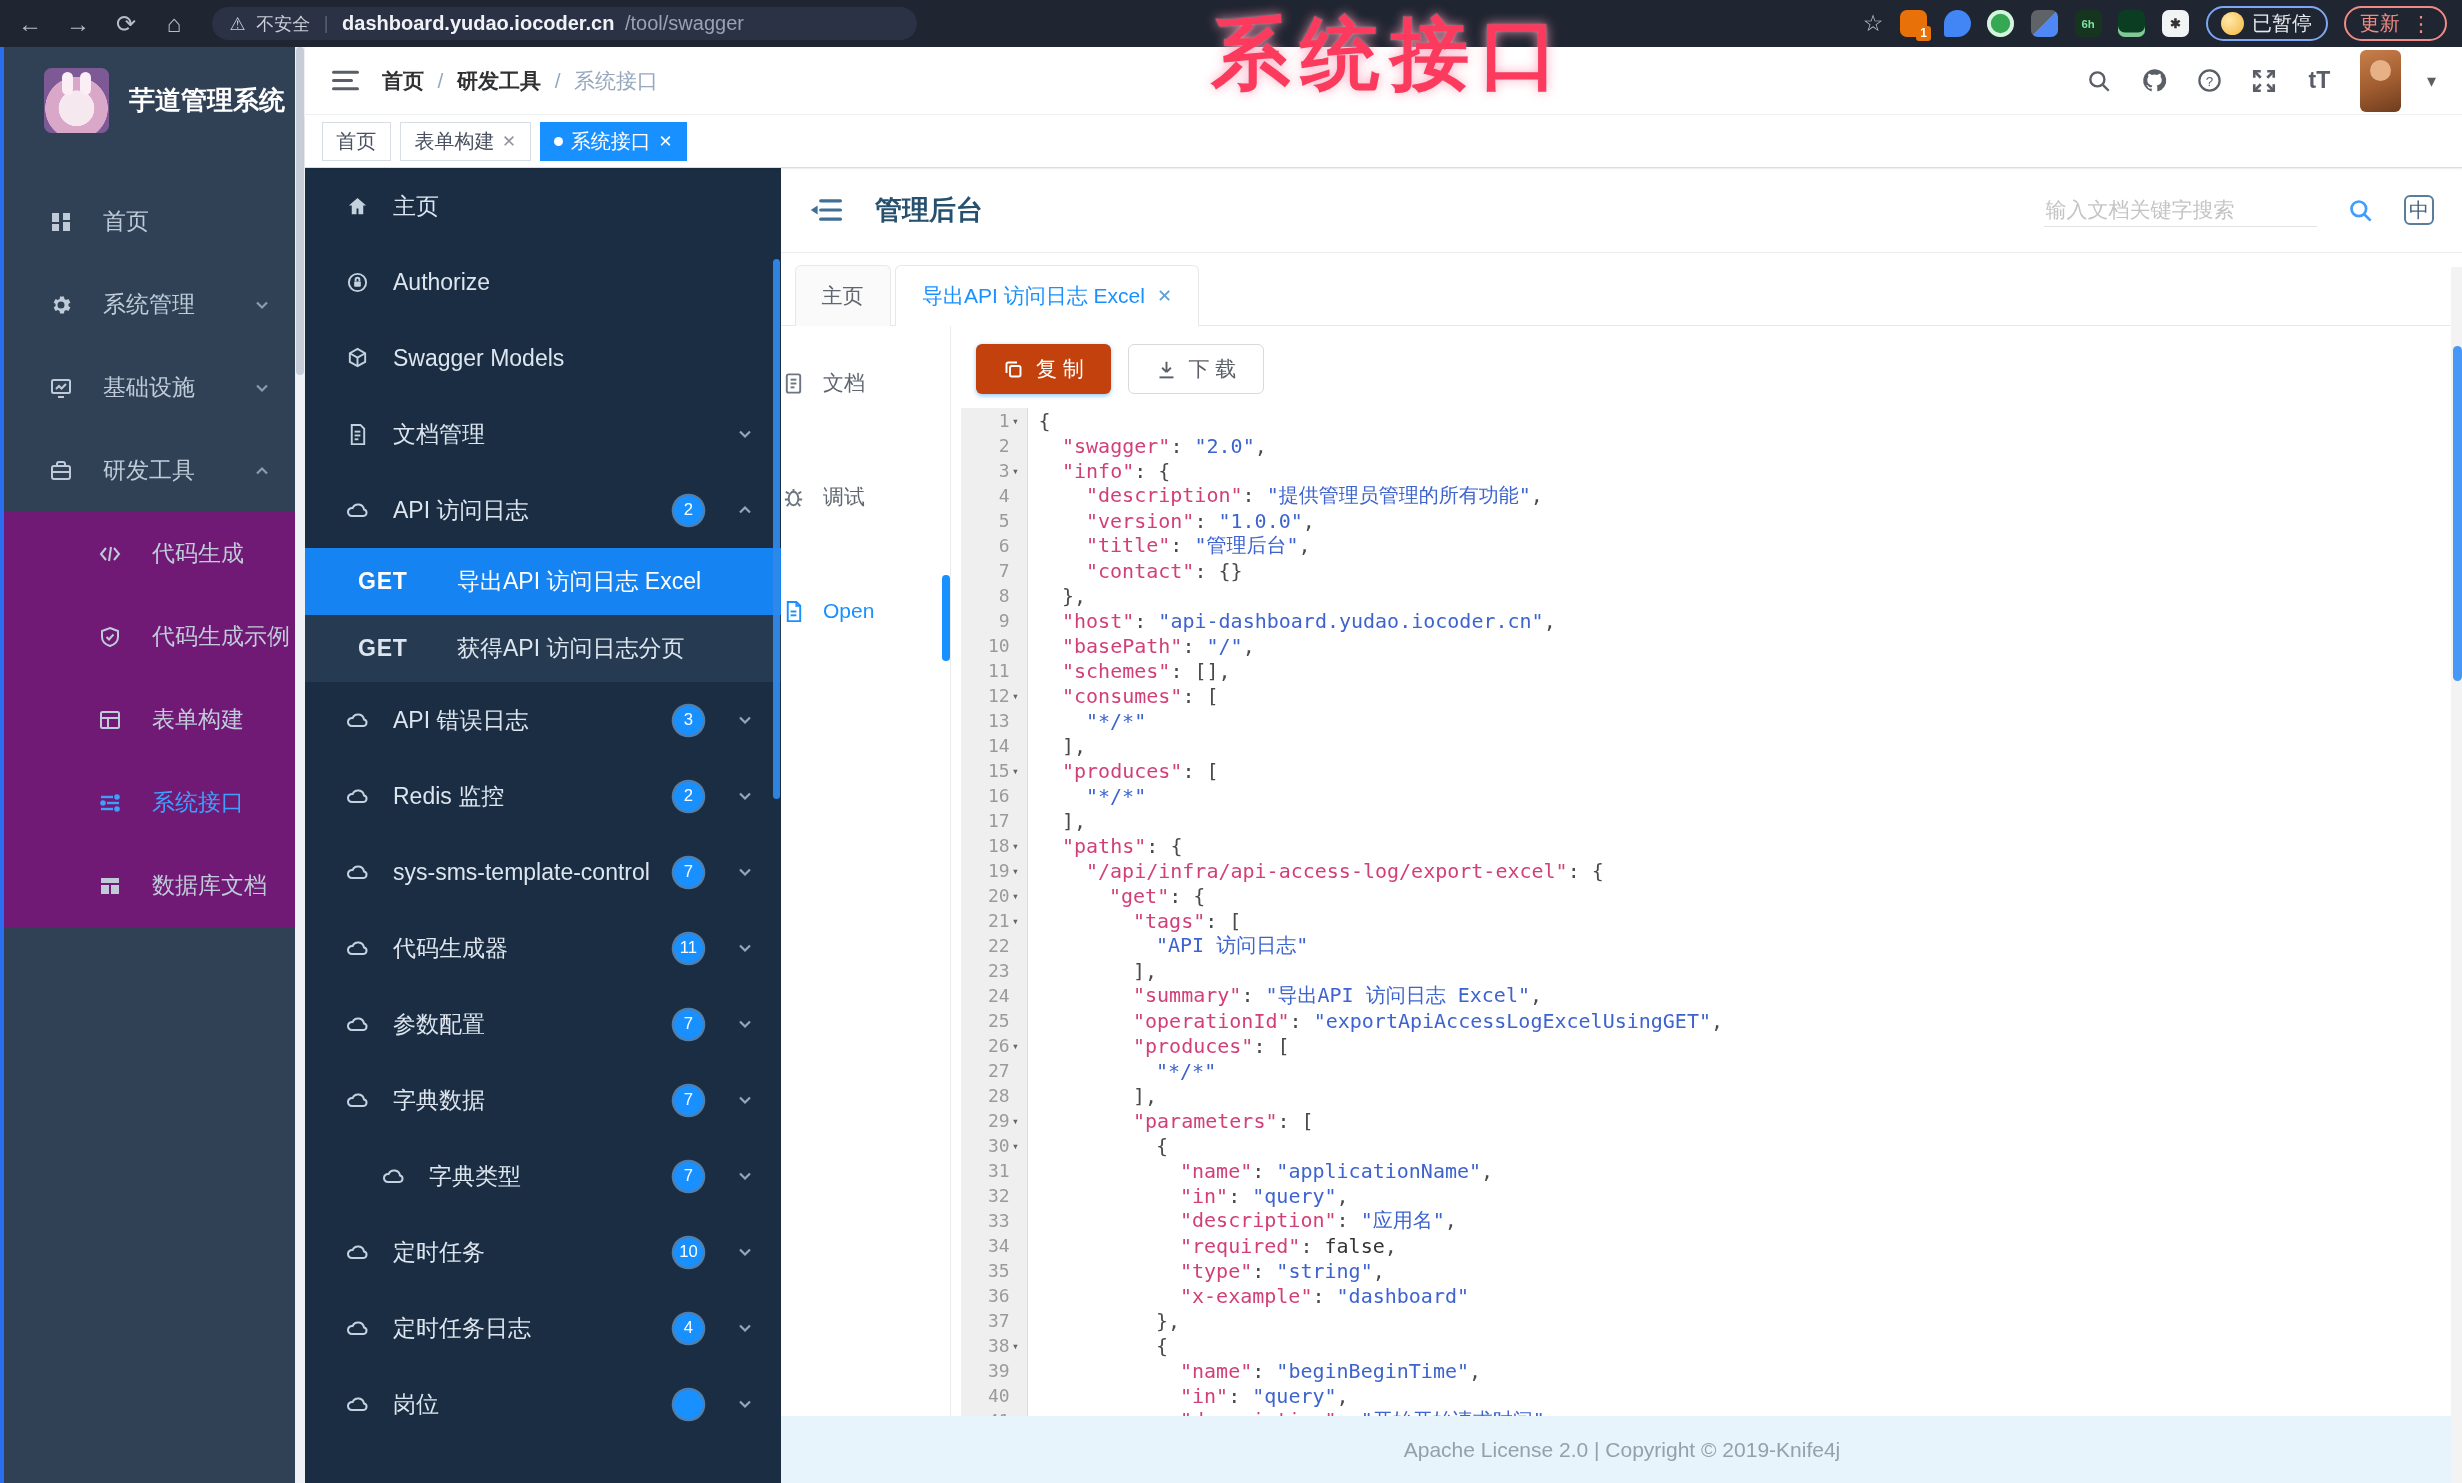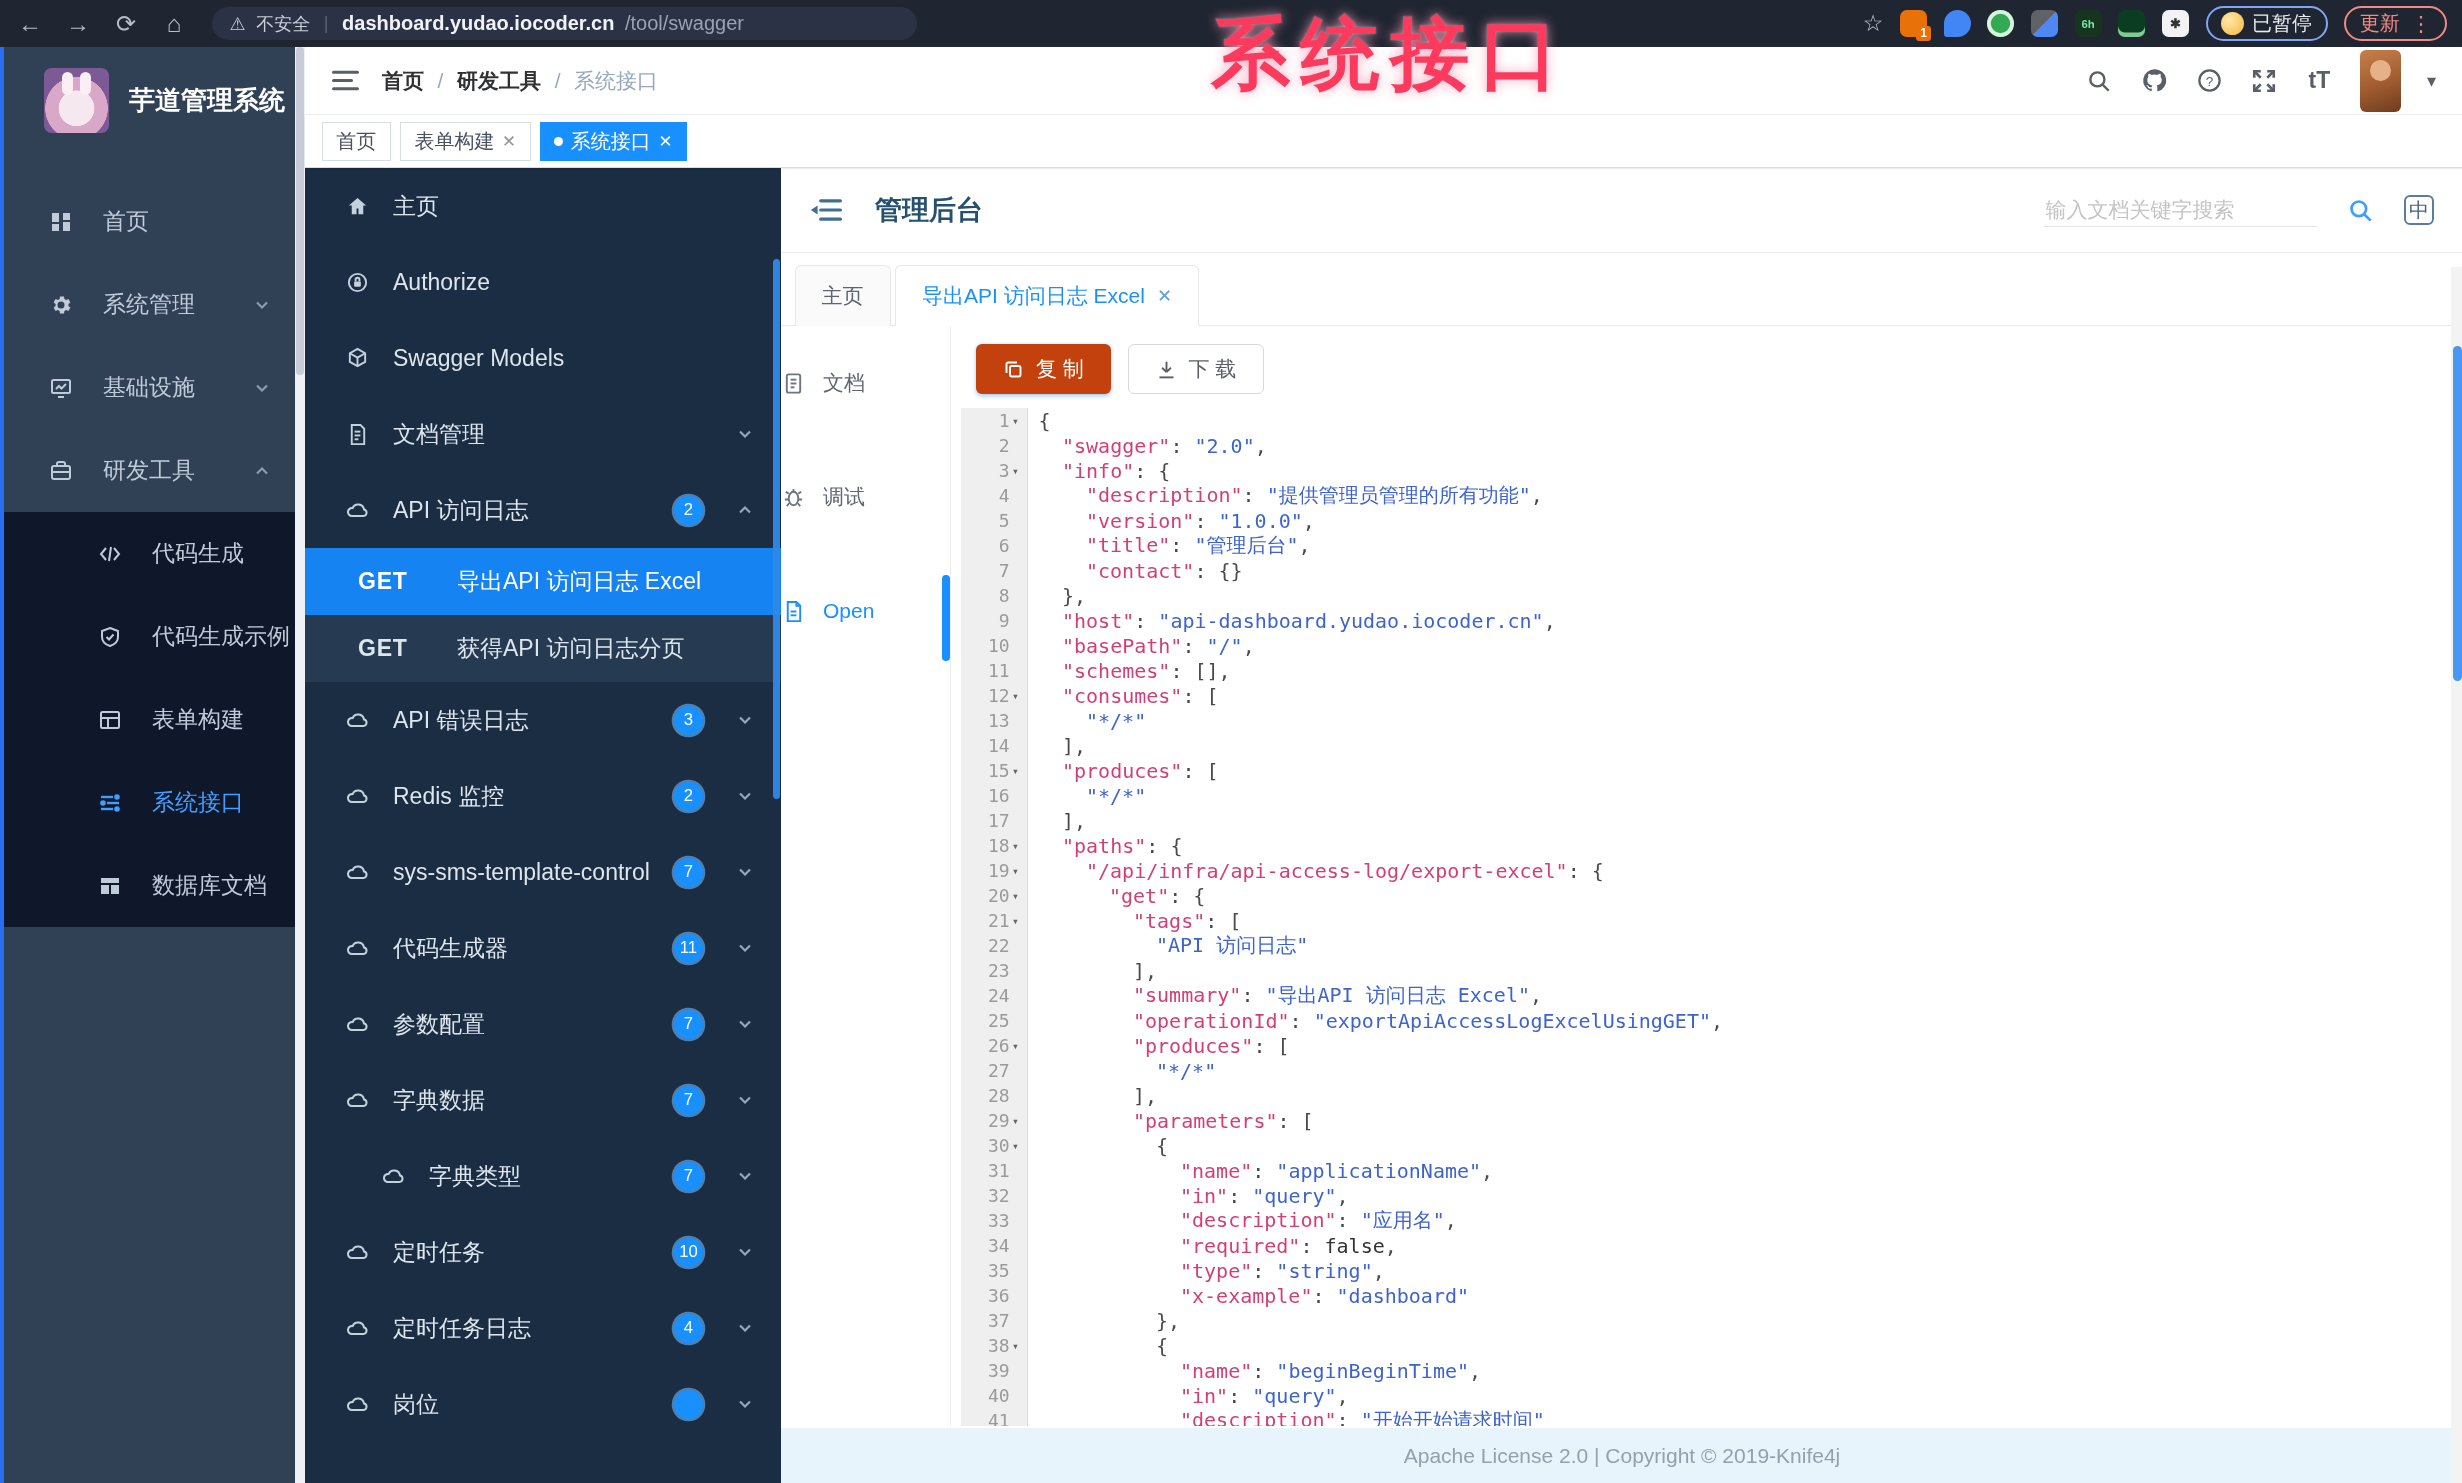--- a/index.html
+++ b/index.html
@@ -39,21 +39,21 @@
   .logo-row{display:flex;align-items:center;gap:20px;height:106px;padding-left:44px}
   .logo{width:65px;height:65px;border-radius:7.6px;background:radial-gradient(circle at 50% 62%,#f6e8ef 0 34%,#d9a7c7 35% 60%,#7d5a96 61% 100%);position:relative;overflow:hidden}
   .logo::before,.logo::after{content:"";position:absolute;top:4.5px;width:10.6px;height:23px;border-radius:6px;background:#fbeef5}
   .logo::before{left:18px}.logo::after{left:36px}
   .app-title{font-size:26px;font-weight:bold;color:#fff}
   .menu{margin-top:27px}
   .m-item{height:83px;display:flex;align-items:center;padding:0 33px 0 47px;gap:29px;font-size:23px;color:#bfcbd9;cursor:pointer}
   .m-item .mi{width:27px;color:#bfcbd9;font-size:24px;display:flex;justify-content:center}
   .m-item .lbl{flex:1}
   .m-item .chev{color:#8e9bab}
-  .submenu{background:#0f172a}
+  .submenu{background:#701a75}
   .s-item{height:83px;display:flex;align-items:center;padding-left:97px;gap:29px;font-size:23px;color:#bfcbd9;cursor:pointer}
   .s-item .mi{width:26px;display:flex;justify-content:center}
   .s-item.active{color:#409eff}
   .side-scroll{position:absolute;right:0;top:0;width:10px;height:100%;background:#eef1f6}
   .side-scroll .thumb{position:absolute;left:0.8px;top:0;width:8.3px;height:328px;border-radius:4.5px;background:#c7cdd8}
 
   
   .main{position:absolute;left:305px;top:0;width:2158px;height:100%;background:#fff}
   .topbar{position:absolute;left:0;top:0;right:0;height:68px;background:#fff;display:flex;align-items:center;padding:0 27px;border-bottom:0.8px solid #f0f0f0}
   .hamb{width:27px;margin-right:23px;color:#5a5e66}
@@ -125,21 +125,21 @@
   .row{display:flex;height:25px;align-items:center}
   .ln{width:67px;flex:none;height:100%;background:#efefef;border-right:1.5px solid #dcdcdc;display:flex;align-items:center;justify-content:flex-end;gap:2.3px;padding-right:4.5px;color:#9a9a9a;font-size:18px}
   .ln .fold{font-size:11.4px;color:#666;width:10.6px}
   .code{white-space:pre;color:#4a4a4a;padding-left:10.6px}
   .tk-k{color:#d23f77}
   .tk-s{color:#3d63cf}
   .tk-p{color:#4a4a4a}
   .tk-b{color:#333}
   .gutter-fill{position:absolute;left:9px;top:82px;bottom:0;width:67px;background:#efefef;border-right:1.5px solid #dcdcdc;z-index:-1}
 
-  .doc-footer{position:absolute;left:0;bottom:0;right:0;height:56px;background:#e8f4fb;display:flex;align-items:center;justify-content:center;font-size:21px;color:#93a1ad}
+  .doc-footer{position:absolute;left:0;bottom:0;right:0;height:68px;background:#e8f4fb;display:flex;align-items:center;justify-content:center;font-size:21px;color:#93a1ad}
 
   .main-scroll{position:absolute;right:0;top:99px;bottom:0;width:12px;background:#f3f3f3}
   .main-scroll .thumb{position:absolute;left:1.5px;top:79px;width:9px;height:335px;border-radius:5.3px;background:#4797f7}
 </style>
 </head>
 <body>
 
 <div class="watermark">系统接口</div>
 
 <header class="browser">

